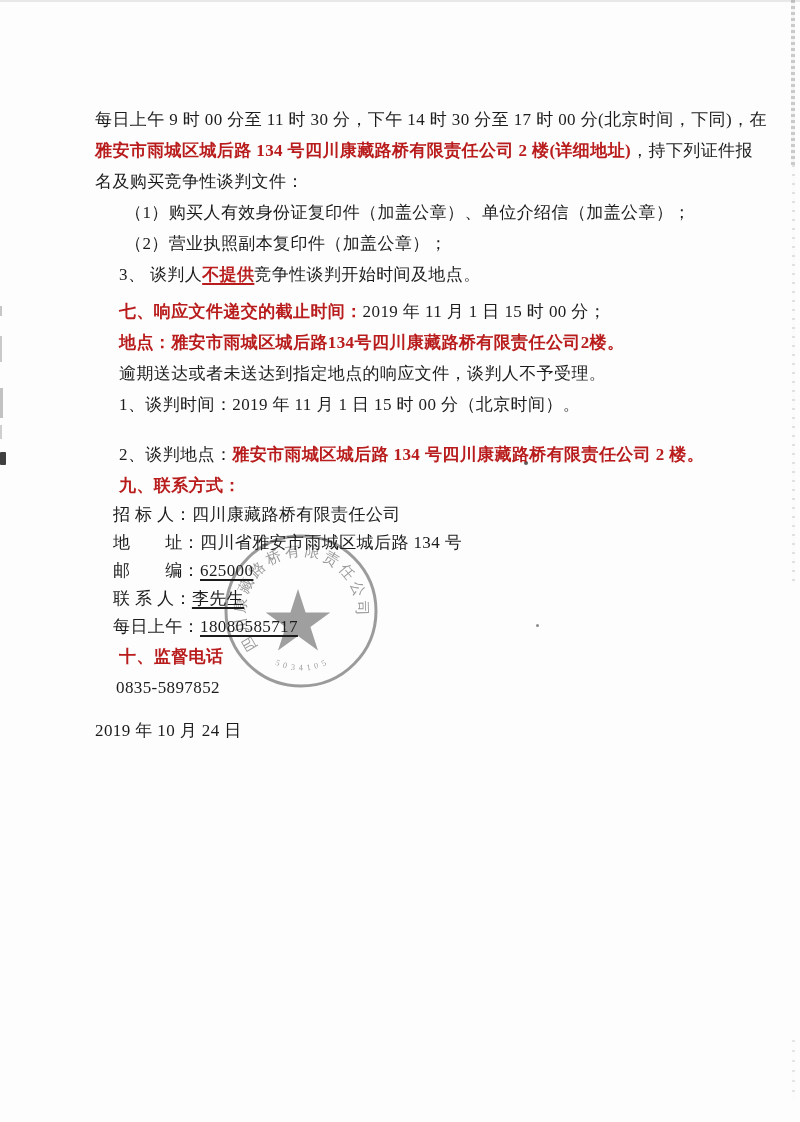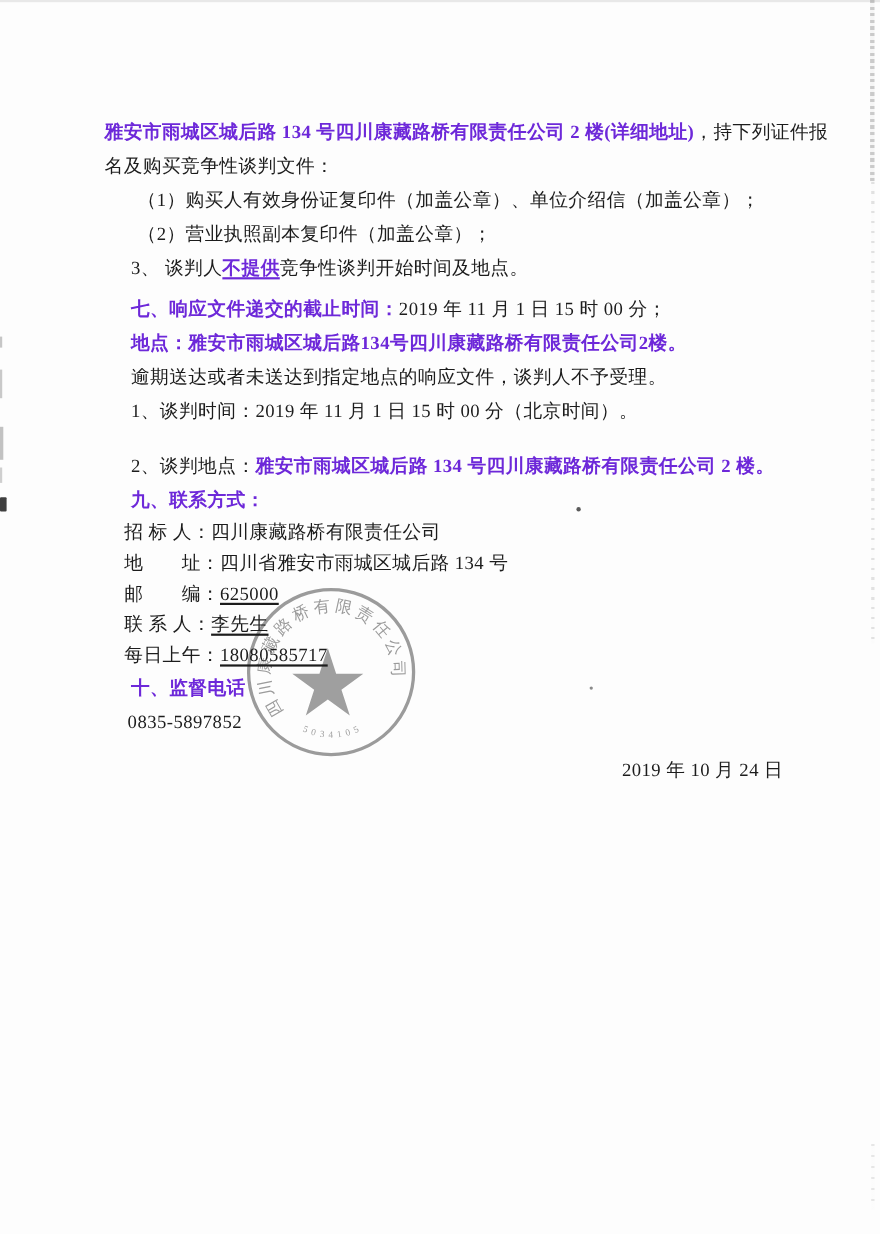--- a/index.html
+++ b/index.html
@@ -9,22 +9,22 @@
   .doc{position:absolute;left:95px;top:104px;width:623px;font-size:17px;letter-spacing:.4px;}
   .line{line-height:31px;height:31px;white-space:nowrap;}
   .line-c{line-height:28px;height:28px;}
   .ind-item{padding-left:24px;}
   .ind-sub{padding-left:30px;}
   .ind-contact{padding-left:18px;}
   .ind-phone{padding-left:21px;}
   .gap-s{margin-top:6px;}
   .gap-xs{margin-top:19px;}
   .gap-m{margin-top:12px;}
-  .align-right{text-align:right;padding-right:6px;}
-  .b{font-weight:700;color:#6d28d9;}
+  .align-right{text-align:left;padding-right:6px;}
+  .b{font-weight:700;color:#b91c1c;}
   .u{text-decoration:underline;text-underline-offset:3px;text-decoration-thickness:1.5px;}
   
   .stamp{position:absolute;left:219px;top:529px;width:164px;height:164px;z-index:1;opacity:.85;}
   .doc{z-index:2;}
   
   .artifact{position:absolute;z-index:0;}
   .edge-right-top{right:5px;top:0;width:4px;height:165px;background:repeating-linear-gradient(180deg,rgba(140,140,140,.45) 0 3px,rgba(190,190,190,.12) 3px 6px);}
   .edge-right-mid{right:5px;top:165px;width:3px;height:420px;background:repeating-linear-gradient(180deg,rgba(160,160,160,.30) 0 2px,rgba(220,220,220,.06) 2px 9px);}
   .edge-right-low{right:5px;top:1040px;width:3px;height:60px;background:repeating-linear-gradient(180deg,rgba(170,170,170,.28) 0 2px,rgba(225,225,225,.05) 2px 10px);}
   .edge-top{left:0;top:0;width:800px;height:2px;background:rgba(185,185,185,.30);}
@@ -64,20 +64,21 @@
       <text font-size="15" letter-spacing="3.5" fill="#8a8a8a" font-family="Liberation Serif, DejaVu Serif, serif">
         <textPath href="#seal-arc-top" startOffset="2">四川康藏路桥有限责任公司</textPath>
       </text>
       <text font-size="8.5" letter-spacing="4" fill="#8f8f8f" font-family="Liberation Serif, DejaVu Serif, serif">
         <textPath href="#seal-arc-bottom" startOffset="4">5034105</textPath>
       </text>
     </g>
   </svg>
 
   <div class="doc">
+      <div class="line"><span class="">每日上午 9 时 00 分至 11 时 30 分，下午 14 时 30 分至 17 时 00 分(北京时间，下同)，在</span></div>
       <div class="line"><span class="b ">雅安市雨城区城后路 134 号四川康藏路桥有限责任公司 2 楼(详细地址)</span><span class="">，持下列证件报</span></div>
       <div class="line"><span class="">名及购买竞争性谈判文件：</span></div>
       <div class="line ind-sub"><span class="">（1）购买人有效身份证复印件（加盖公章）、单位介绍信（加盖公章）；</span></div>
       <div class="line ind-sub"><span class="">（2）营业执照副本复印件（加盖公章）；</span></div>
       <div class="line ind-item"><span class="">3、 谈判人</span><span class="b u">不提供</span><span class="">竞争性谈判开始时间及地点。</span></div>
       <div class="line ind-item gap-s"><span class="b ">七、响应文件递交的截止时间：</span><span class="">2019 年 11 月 1 日 15 时 00 分；</span></div>
       <div class="line ind-item"><span class="b ">地点：雅安市雨城区城后路134号四川康藏路桥有限责任公司2楼。</span></div>
       <div class="line ind-item"><span class="">逾期送达或者未送达到指定地点的响应文件，谈判人不予受理。</span></div>
       <div class="line ind-item"><span class="">1、谈判时间：2019 年 11 月 1 日 15 时 00 分（北京时间）。</span></div>
       <div class="line ind-item gap-xs"><span class="">2、谈判地点：</span><span class="b ">雅安市雨城区城后路 134 号四川康藏路桥有限责任公司 2 楼。</span></div>

